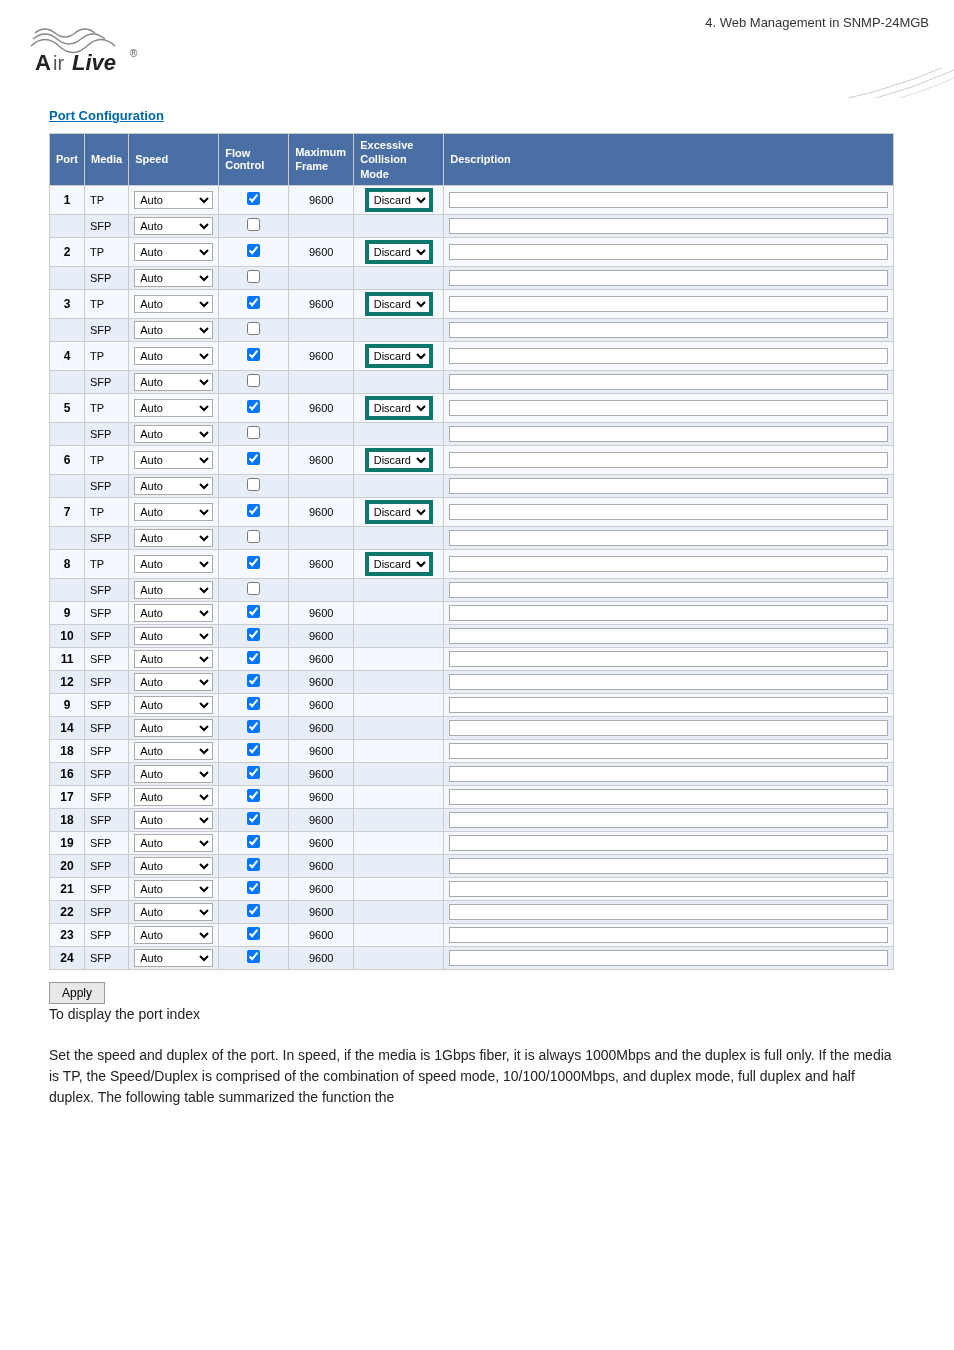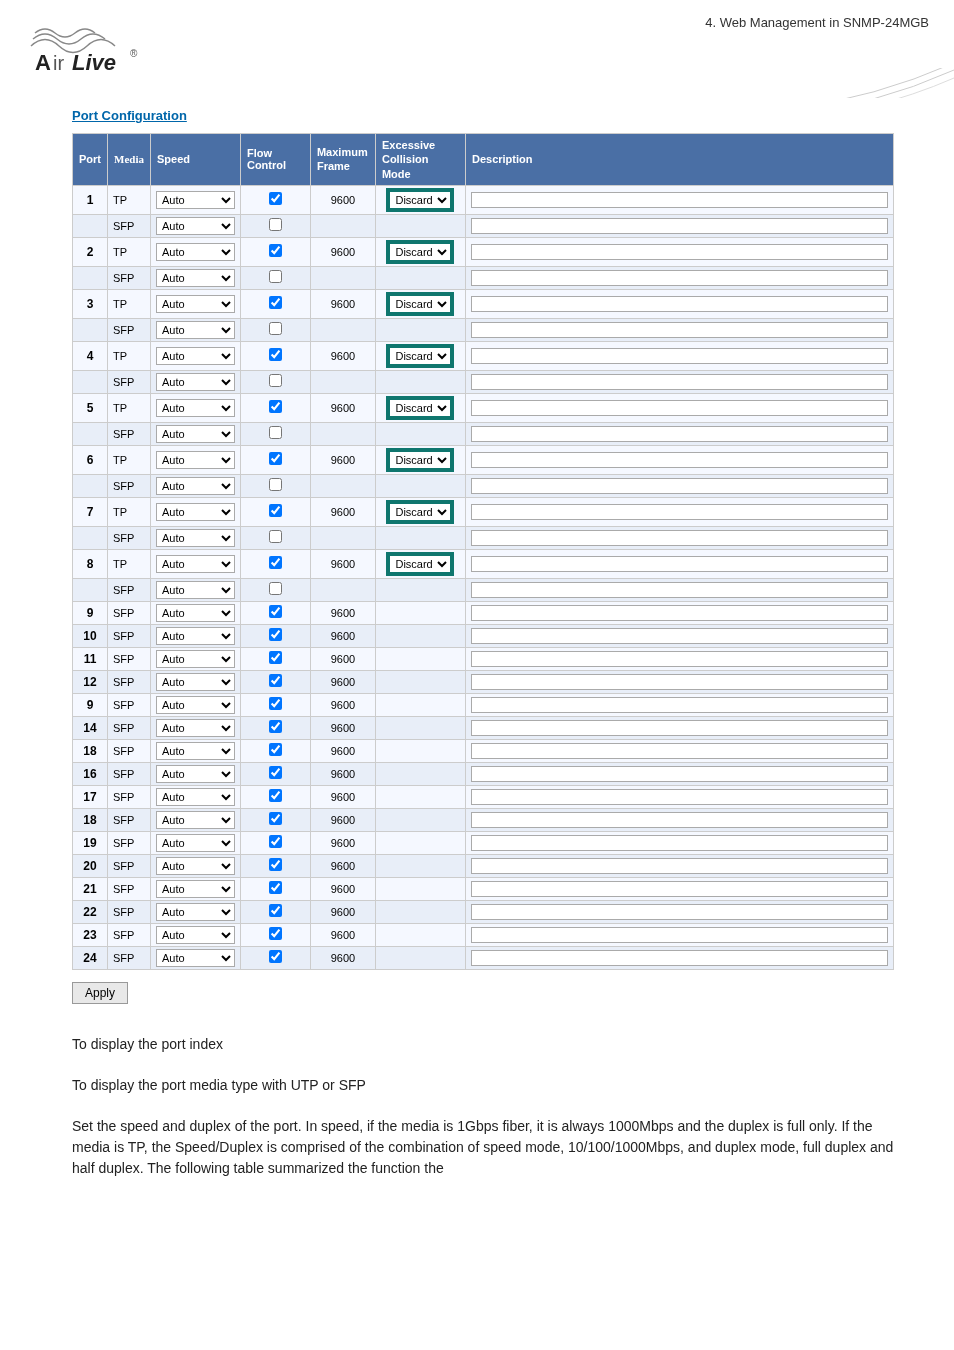--- a/index.html
+++ b/index.html
@@ -4,21 +4,21 @@
   <style>
     * { box-sizing: border-box; margin: 0; padding: 0; }
     body {
       font-family: Arial, sans-serif;
       font-size: 12px;
       background: #fff;
       color: #000;
       width: 954px;
     }
     .content {
-      padding: 10px 60px 30px 72px;
+      padding: 10px 60px 30px 49px;
     }
     .section-title {
       color: #0066aa;
       font-size: 13px;
       font-weight: bold;
       margin-bottom: 10px;
       text-decoration: underline;
     }
     table.port-table {
       border-collapse: collapse;
@@ -97,21 +97,20 @@
       display: inline-block;
     }
     .apply-btn button {
       font-size: 12px;
       padding: 3px 12px;
       background: #e8e8e8;
       border: 1px solid #999;
       cursor: pointer;
     }
     .info-section {
-      margin-top: 30px;
       padding: 0 0 0 0;
     }
     .info-paragraph {
       font-size: 14px;
       color: #222;
       margin-bottom: 20px;
       line-height: 1.5;
     }
     .th-multiline {
       line-height: 1.3;
@@ -162,21 +161,21 @@
   </svg>
 </div>
 
 <div class="content">
   <div class="section-title">Port Configuration</div>
 
   <table class="port-table">
     <thead>
       <tr>
         <th style="width:34px;">Port</th>
-        <th style="width:40px;font-family:Liberation Serif, serif;">Media</th>
+        <th style="width:40px;">Media</th>
         <th style="width:90px;">Speed</th>
         <th style="width:70px;margin-top:32px;">Flow Control</th>
         <th style="width:65px;" class="th-multiline">Maximum<br>Frame</th>
         <th style="width:90px;" class="th-multiline">Excessive<br>Collision Mode</th>
         <th>Description</th>
       </tr>
     </thead>
     <tbody id="port-table-body">
     <tr>
           <td class="port-num">1</td>
@@ -468,16 +467,15 @@
         </tr>
       </tbody>
   </table>
 
   <div class="apply-btn">
     <button>Apply</button>
   </div>
 
   <div class="info-section">
     <p class="info-paragraph">To display the port index</p>
-    <p class="info-paragraph">To display the port media type with UTP or SFP</p>
     <p class="info-paragraph">Set the speed and duplex of the port. In speed, if the media is 1Gbps fiber, it is always 1000Mbps and the duplex is full only. If the media is TP, the Speed/Duplex is comprised of the combination of speed mode, 10/100/1000Mbps, and duplex mode, full duplex and half duplex. The following table summarized the function the</p>
   </div>
 </div>
 
 </body></html>

